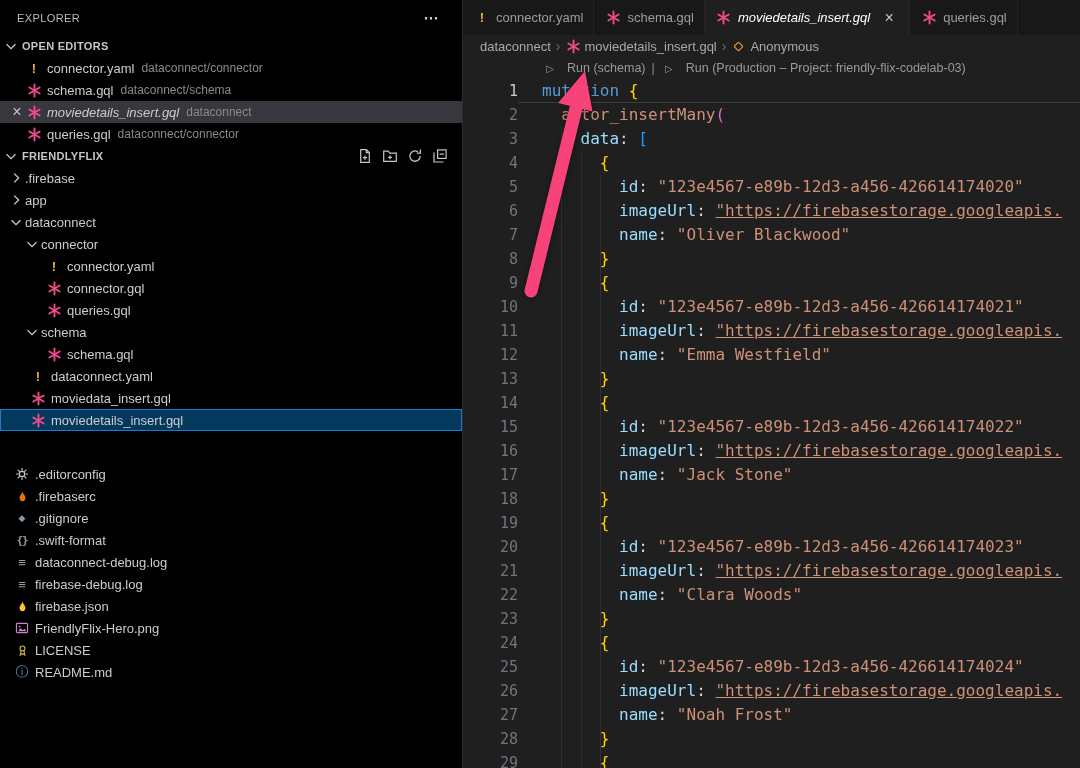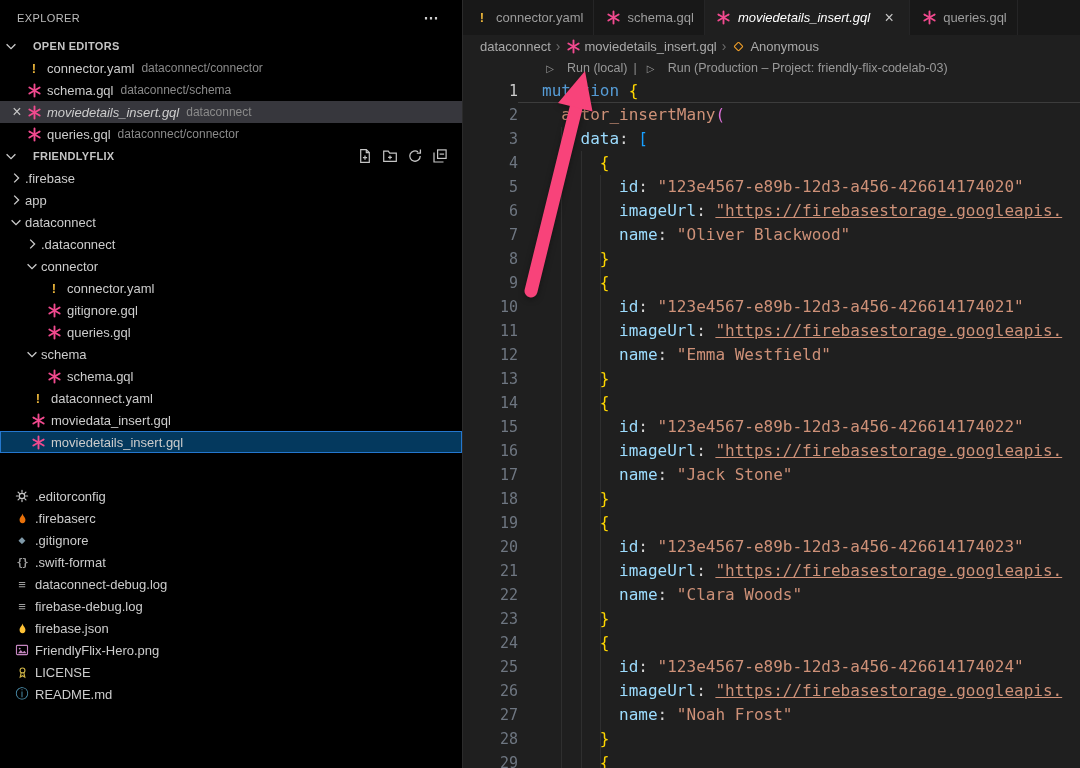--- a/index.html
+++ b/index.html
@@ -9,21 +9,21 @@
 
   
   .sidebar { width:463px; min-width:463px; height:768px; background:#000000;
     border-right:1px solid #2b2b2b; color:#cccccc; overflow:hidden; }
   .sidebar-header { height:35px; display:flex; align-items:center; justify-content:space-between;
     padding:0 18px 0 17px; }
   .sidebar-title { font-size:11px; letter-spacing:.4px; color:#bdbdbd; }
   .more { color:#cccccc; font-size:16px; font-weight:700; cursor:pointer; line-height:10px; }
   .section-header { height:22px; display:flex; align-items:center; font-weight:700;
     font-size:11px; letter-spacing:.3px; color:#c5c5c5; padding-left:3px; cursor:pointer; }
-  .section-header .sec-label { margin-left:13px; }
+  .section-header .sec-label { margin-left:2px; }
   .actions { margin-left:auto; display:flex; gap:9px; margin-right:14px; align-items:center; }
   .actions .fi { margin-right:0; cursor:pointer; }
 
   .fi { display:inline-flex; align-items:center; justify-content:center;
     width:16px; height:16px; margin-right:5px; flex:none; }
   .fi.chev { margin-right:1px; }
 
   .oe-row { height:22px; display:flex; align-items:center; font-size:13px; padding-left:8px;
     white-space:nowrap; cursor:pointer; }
   .oe-row.active { background:#37373d; }
@@ -232,28 +232,20 @@
           <span class="fi chev">
             <svg viewBox="0 0 16 16" width="16" height="16" fill="none" stroke="#cccccc" stroke-width="1.3">
               <path d="M3.6 6.2L8 10.6l4.4-4.4"></path>
             </svg>
           </span>
           <span class="tree-label">dataconnect</span>
         </div>
         <div class="tree-row" style="padding-left: 24px;">
           <span class="fi chev">
             <svg viewBox="0 0 16 16" width="16" height="16" fill="none" stroke="#cccccc" stroke-width="1.3">
-              <path d="M6.2 3.6L10.6 8l-4.4 4.4"></path>
-            </svg>
-          </span>
-          <span class="tree-label">.dataconnect</span>
-        </div>
-        <div class="tree-row" style="padding-left: 24px;">
-          <span class="fi chev">
-            <svg viewBox="0 0 16 16" width="16" height="16" fill="none" stroke="#cccccc" stroke-width="1.3">
               <path d="M3.6 6.2L8 10.6l4.4-4.4"></path>
             </svg>
           </span>
           <span class="tree-label">connector</span>
         </div>
         <div class="tree-row" style="padding-left: 40px;">
           <span class="tree-spacer"></span>
           <span class="fi">
             <span class="g-warning-icon">!</span>
           </span>
@@ -263,21 +255,21 @@
           <span class="tree-spacer"></span>
           <span class="fi">
             <svg viewBox="0 0 16 16" width="15" height="15">
               <g stroke="#f24a8f" stroke-width="2" stroke-linecap="round" fill="none">
                 <path d="M8 1.6v12.8"></path>
                 <path d="M2.5 4.8l11 6.4"></path>
                 <path d="M13.5 4.8l-11 6.4"></path>
               </g>
             </svg>
           </span>
-          <span class="tree-label">gitignore.gql</span>
+          <span class="tree-label">connector.gql</span>
         </div>
         <div class="tree-row" style="padding-left: 40px;">
           <span class="tree-spacer"></span>
           <span class="fi">
             <svg viewBox="0 0 16 16" width="15" height="15">
               <g stroke="#f24a8f" stroke-width="2" stroke-linecap="round" fill="none">
                 <path d="M8 1.6v12.8"></path>
                 <path d="M2.5 4.8l11 6.4"></path>
                 <path d="M13.5 4.8l-11 6.4"></path>
               </g>
@@ -504,21 +496,21 @@
           </span>
           <span>Anonymous</span>
         </span>
       </div>
     <div class="code-area">
       <div class="codelens" id="codelens">
           <span class="cl-item">
             <span class="fi">
               <span class="g-play-icon">▷</span>
             </span>
-            <span>Run (local)</span>
+            <span>Run (schema)</span>
           </span>
           <span class="cl-sep">|</span>
           <span class="cl-item">
             <span class="fi">
               <span class="g-play-icon">▷</span>
             </span>
             <span>Run (Production – Project: friendly-flix-codelab-03)</span>
           </span>
         </div>
       <div id="code">

